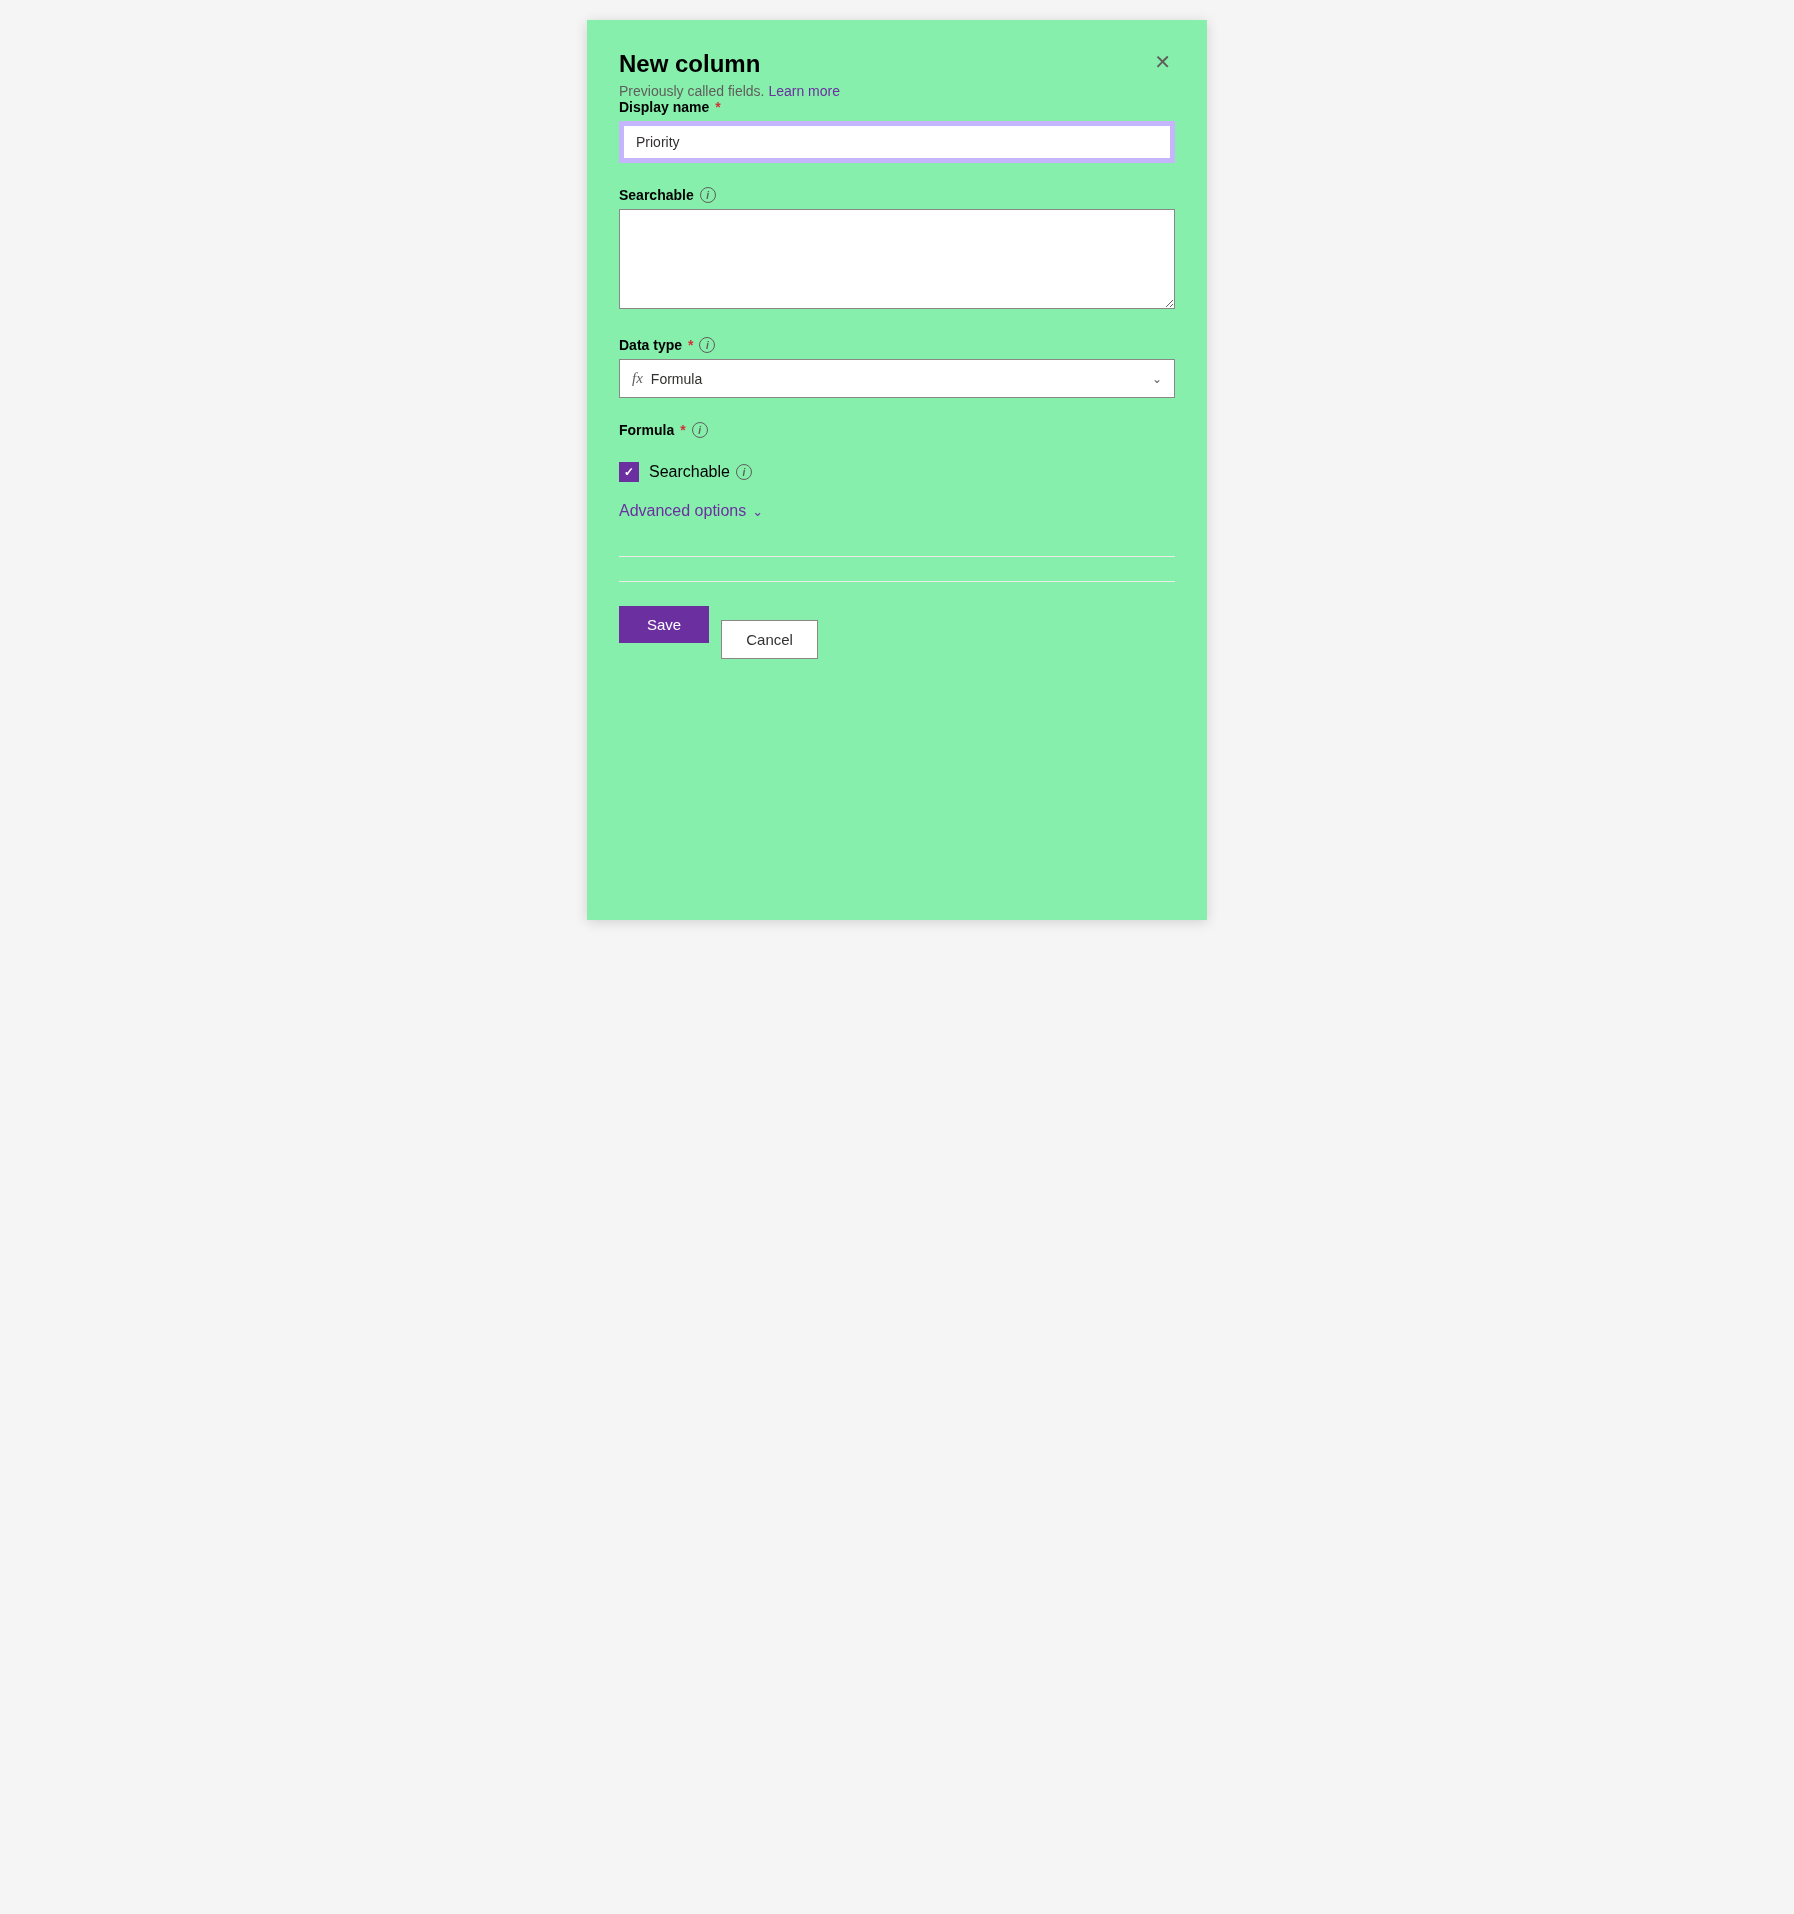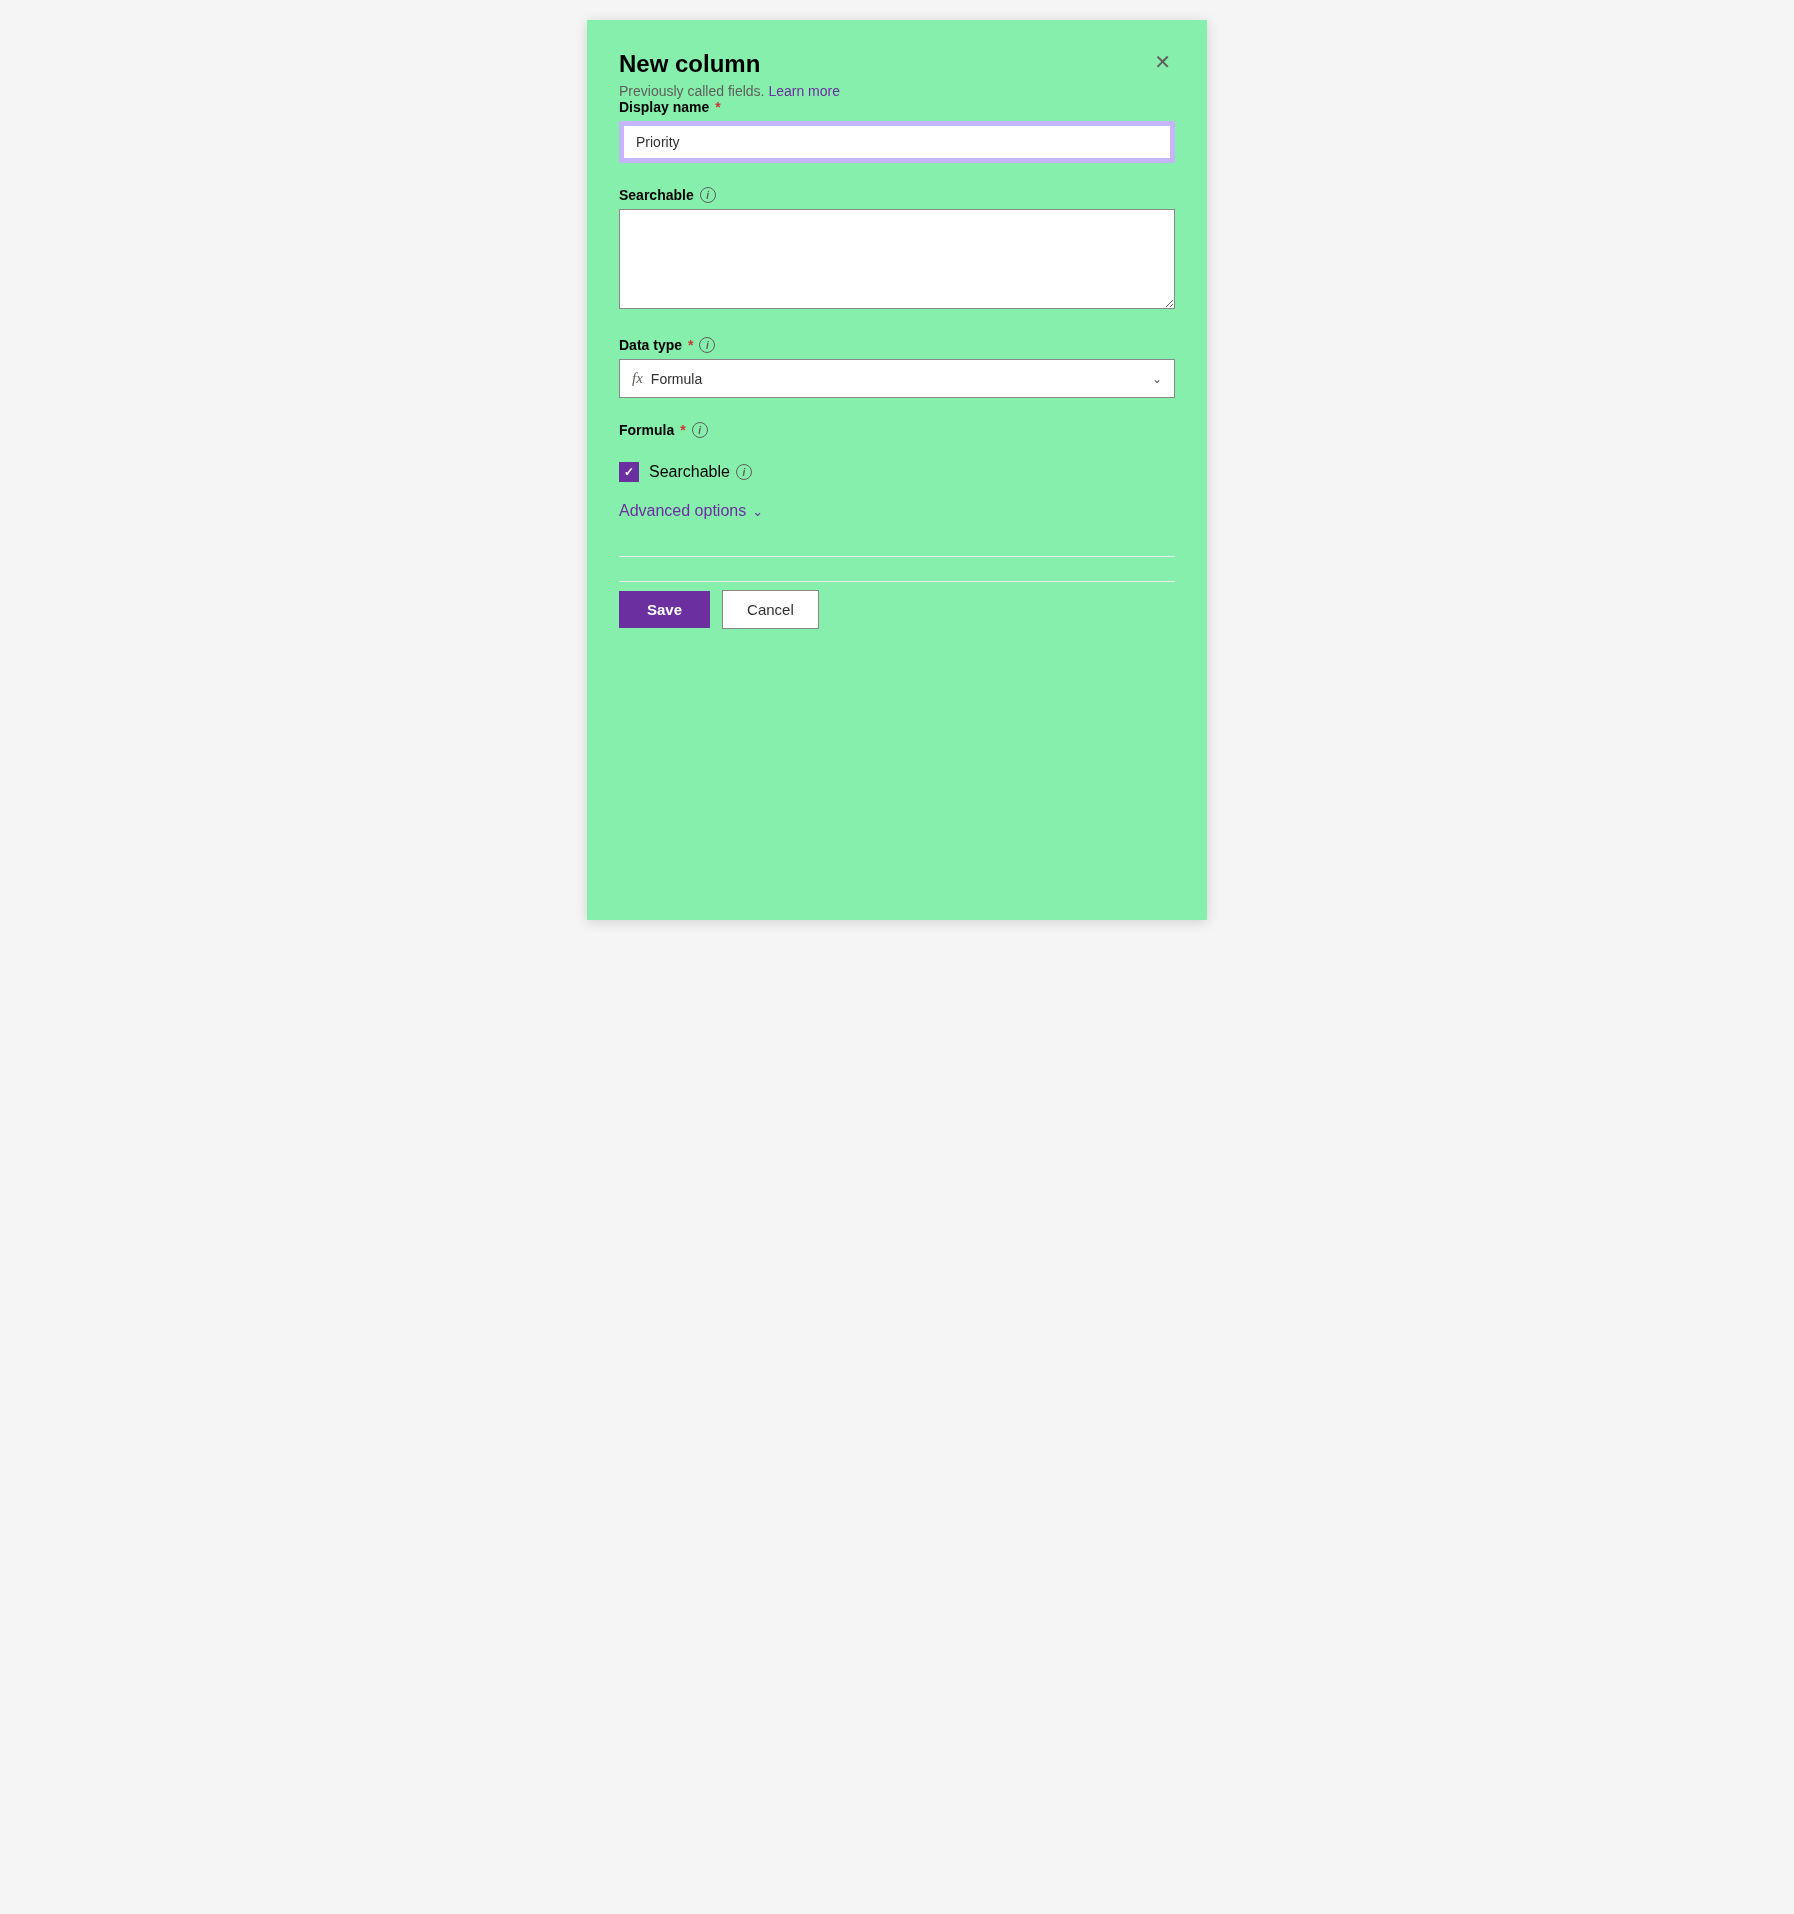--- a/index.html
+++ b/index.html
@@ -241,34 +241,35 @@
       padding-top: 8px;
       border-top: 1px solid #edebe9;
     }
 
     .btn-save {
       background: #6b2fa0;
       color: white;
       border: none;
       padding: 10px 28px;
       font-size: 15px;
-      font-weight: 700;
+      font-weight: 400;
       cursor: pointer;
       font-family: inherit;
     }
 
     .btn-cancel {
       background: white;
       color: #323130;
       border: 1px solid #8a8886;
       padding: 10px 24px;
       font-size: 15px;
       font-weight: 500;
       cursor: pointer;
       font-family: inherit;
+      margin-top: 30px;
     }
 
     .divider {
       border: none;
       border-top: 1px solid #edebe9;
       margin: 8px 0 24px 0;
     }
   </style>
 </head>
 <body>

